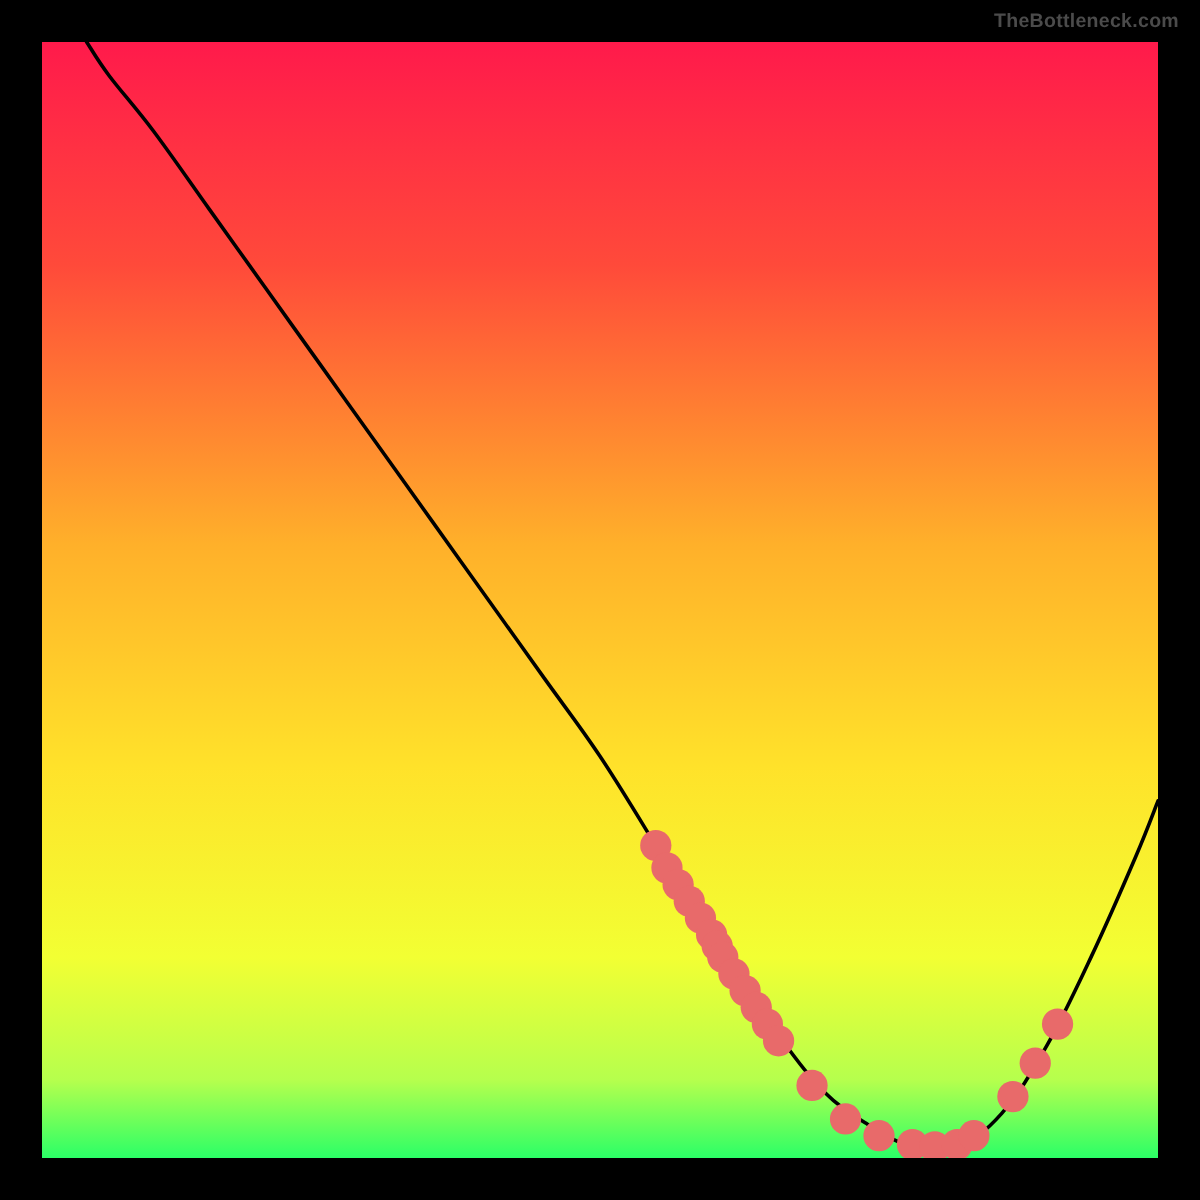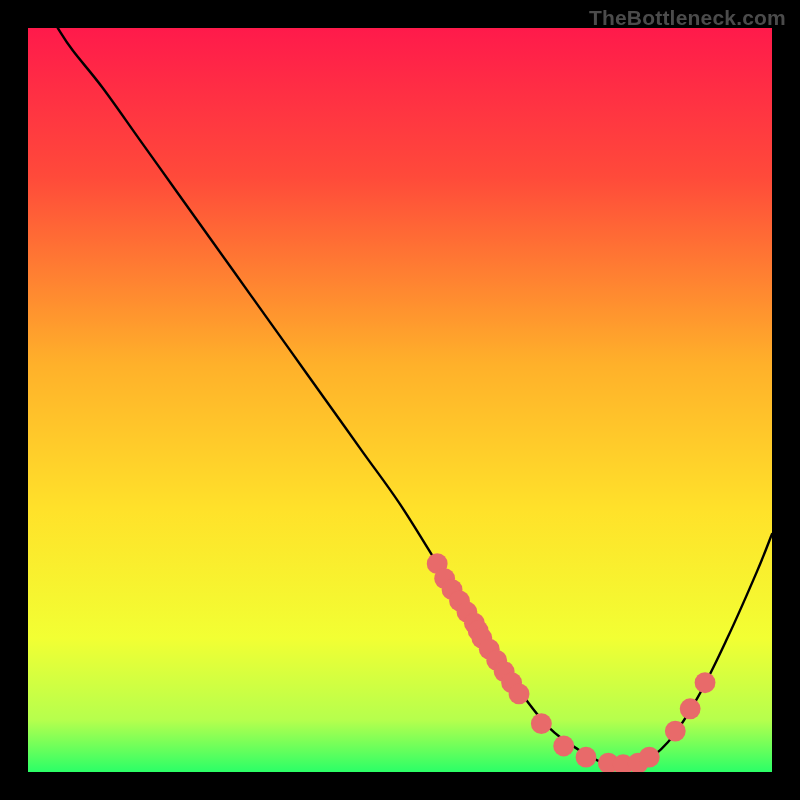--- a/index.html
+++ b/index.html
@@ -22,21 +22,21 @@
     left: 28px;
     top: 28px;
     width: 744px;
     height: 744px;
   }
   .watermark {
     position: absolute;
     top: 6px;
     right: 14px;
     color: #4b4b4b;
-    font-size: 21px;
+    font-size: 13px;
     font-weight: 600;
     letter-spacing: 0.2px;
     user-select: none;
   }
   svg { display: block; }
 </style>
 </head>
 <body>
 
 <div class="stage">

